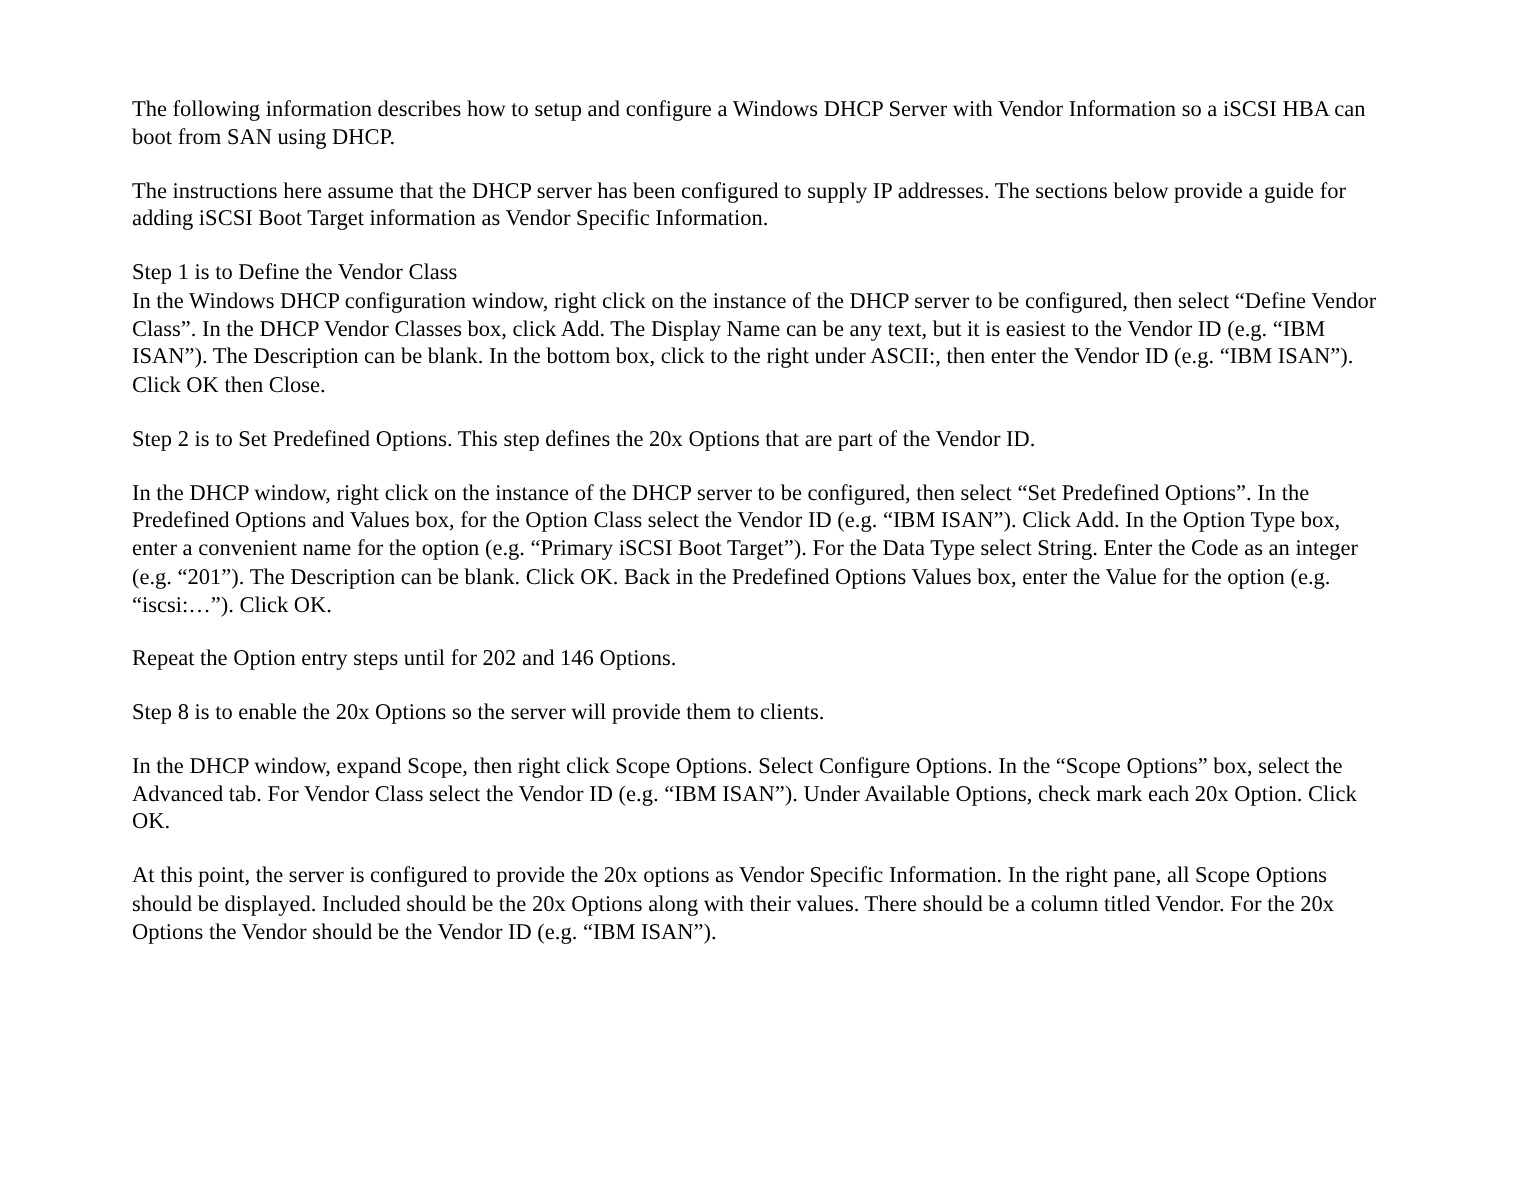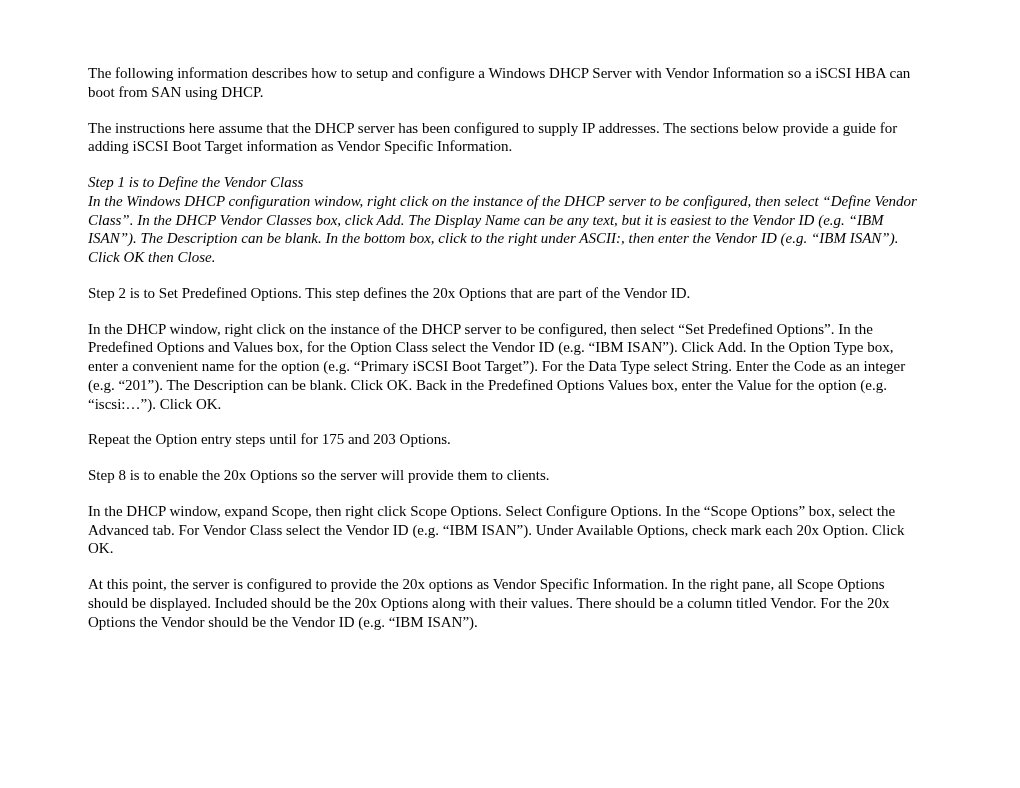--- a/index.html
+++ b/index.html
@@ -15,20 +15,20 @@
     }
     p {
       margin: 0 12px 17px 0;
     }
   </style>
 </head>
 <body>
 
 <p>The following information describes how to setup and configure a Windows  DHCP Server with Vendor Information so a iSCSI HBA can boot from SAN using DHCP.</p>
 <p>The instructions here assume that the DHCP server has been configured to supply IP addresses.  The sections below provide a guide for adding iSCSI Boot Target information as Vendor Specific Information.</p>
-<p style="white-space: pre-line; font-style: italic;">Step 1 is to Define the Vendor Class
+<p style="white-space: pre-line;">Step 1 is to Define the Vendor Class
 In the Windows DHCP configuration window, right click on the instance of the DHCP server to be configured, then select “Define Vendor Class”.  In the DHCP Vendor Classes box, click Add.  The Display Name can be any text, but it is easiest to the Vendor ID (e.g. “IBM ISAN”).  The Description can be blank.  In the bottom box, click to the right under ASCII:, then enter the Vendor ID (e.g. “IBM ISAN”).  Click OK then Close.</p>
 <p>Step 2 is to Set Predefined Options.  This step defines the 20x Options that are part of the Vendor ID.</p>
 <p>In the DHCP window, right click on the instance of the DHCP server to be configured, then select “Set Predefined Options”.  In the Predefined Options and Values box, for the Option Class select the Vendor ID (e.g. “IBM ISAN”).  Click Add.  In the Option Type box, enter a convenient name for the option (e.g. “Primary iSCSI Boot Target”).  For the Data Type select String. Enter the Code as an integer (e.g. “201”).  The Description can be blank.  Click OK.   Back in the Predefined Options Values box, enter the Value for the option (e.g. “iscsi:…”).  Click OK.</p>
-<p>Repeat the Option entry steps until for 175 and 203 Options.</p>
+<p>Repeat the Option entry steps until for 202 and 146 Options.</p>
 <p>Step 8 is to enable the 20x Options so the server will provide them to clients.</p>
 <p>In the DHCP window, expand Scope, then right click Scope Options.  Select Configure Options.  In the “Scope Options” box, select the Advanced tab.  For Vendor Class select the Vendor ID (e.g. “IBM ISAN”).  Under Available Options, check mark each 20x Option.  Click OK.</p>
 <p>At this point, the server is configured to provide the 20x options as Vendor Specific Information.  In the right pane, all Scope Options should be displayed.  Included should be the 20x Options along with their values.  There should be a column titled Vendor.  For the 20x Options the Vendor should be the Vendor ID (e.g. “IBM ISAN”).</p>
 
 </body></html>

